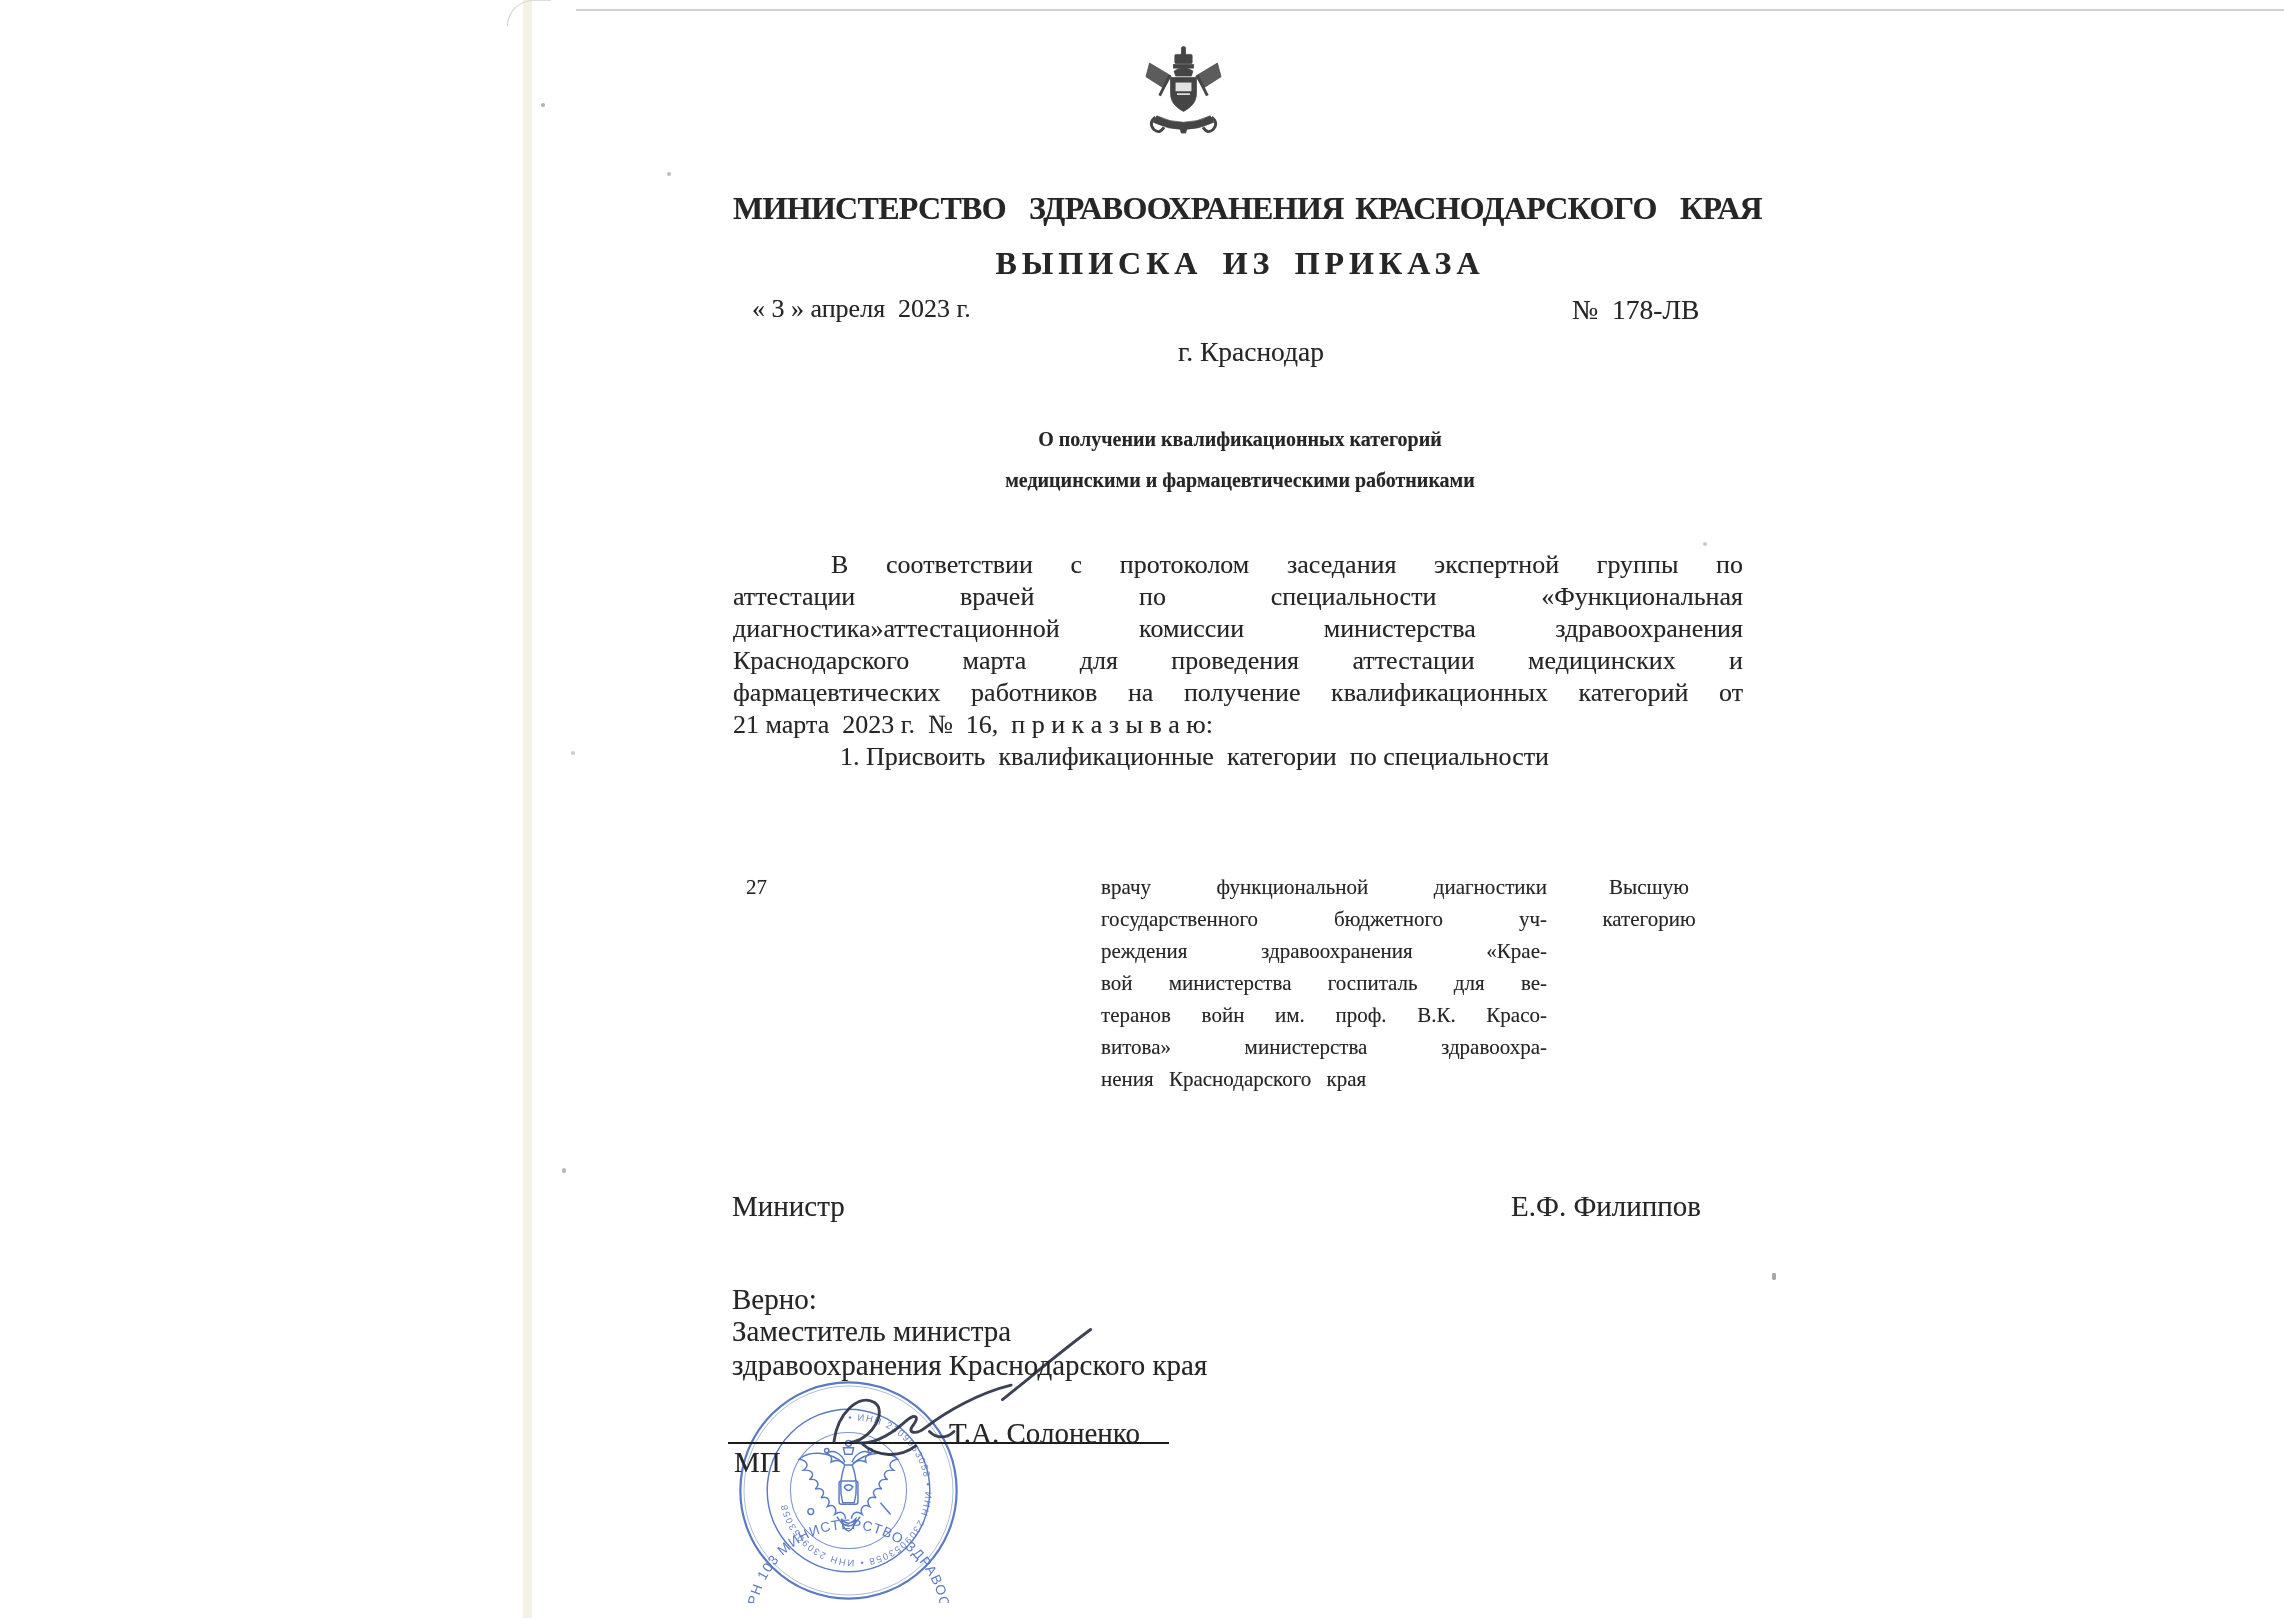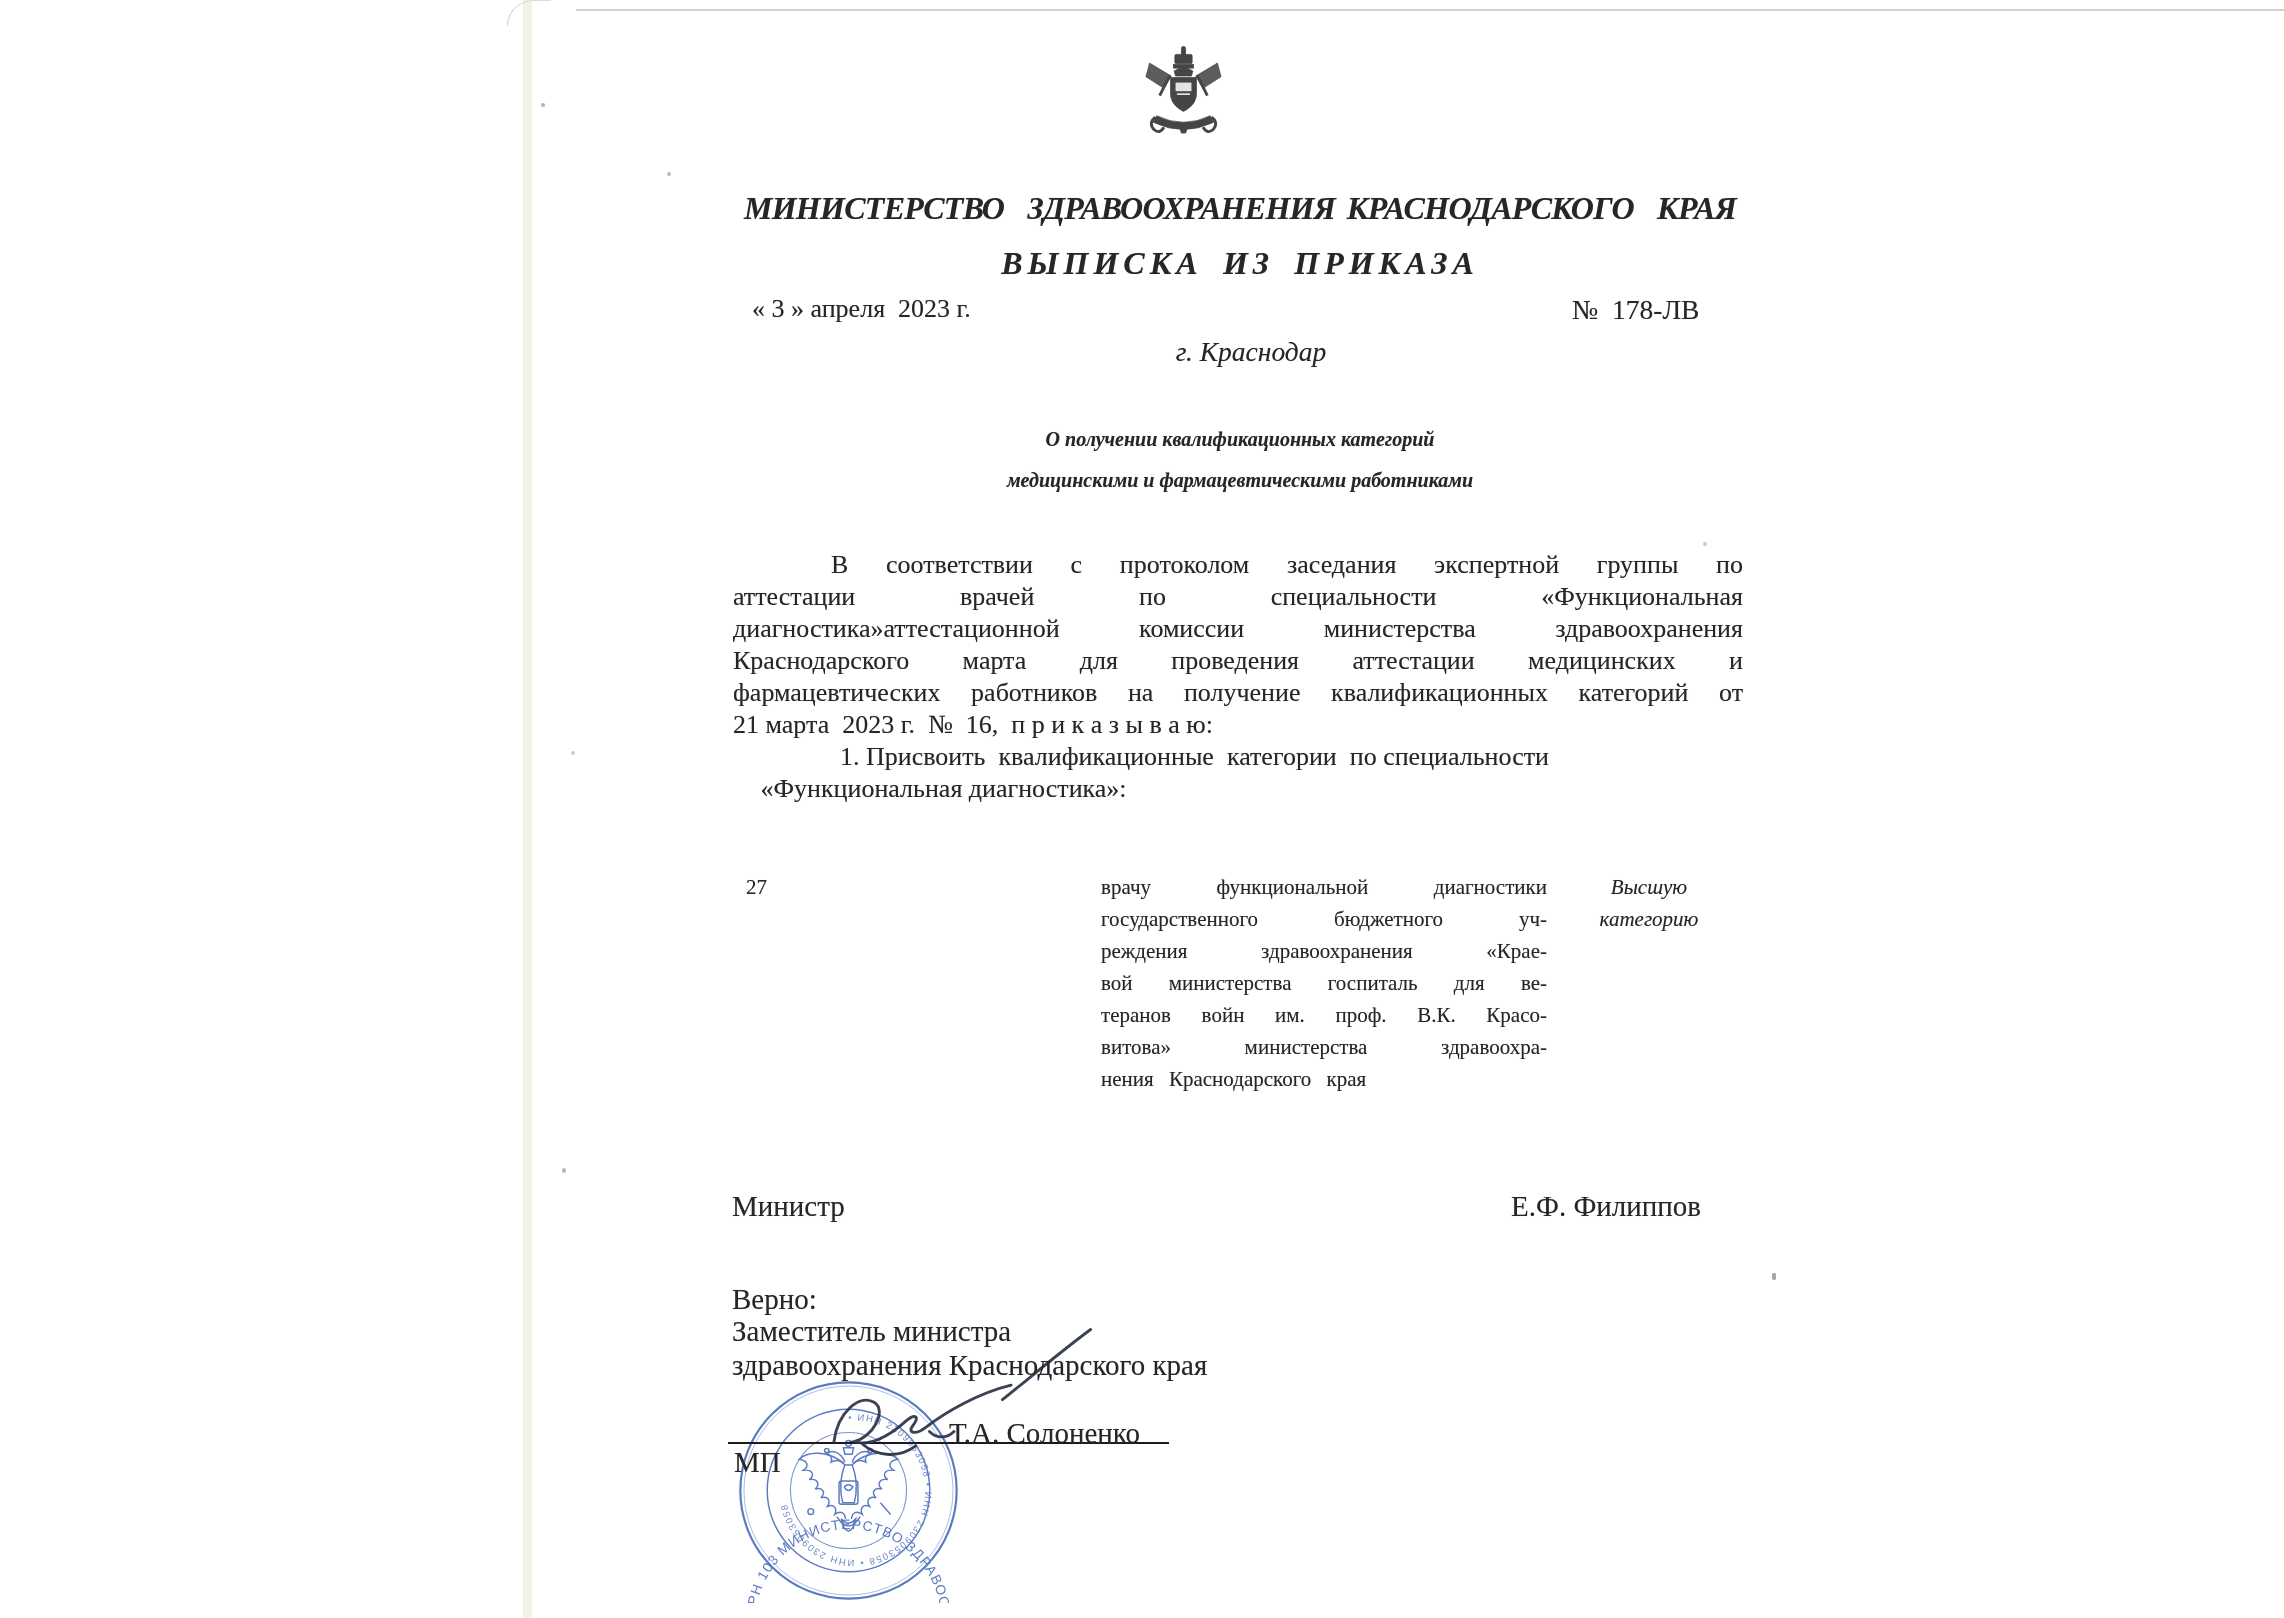--- a/index.html
+++ b/index.html
@@ -2,21 +2,21 @@
 <html style="font-size:11.6px"><head>
 <meta charset="utf-8">
 <style>
   html,body{margin:0;padding:0;background:#ffffff;}
   .screen{
     position:relative;width:2284px;height:1618px;background:#ffffff;overflow:hidden;
     font-family:"Liberation Serif","DejaVu Serif",serif;color:#262626;
   }
   .doc-text{position:absolute;text-shadow:0 0 0.7px rgba(45,45,45,.38);}
   .pre{white-space:pre;}
-  .center{text-align:center;font-style:italic;}
+  .center{text-align:center;}
   .bold{font-weight:bold;}
   .just{text-align:justify;text-align-last:justify;}
   .line{height:32px;line-height:32px;font-size:26px;}
   .body-block{position:absolute;left:733px;top:549px;width:1010px;}
   .l-indent1{text-indent:98px;}
   .l-indent2{text-indent:107px;}
   .l-indent3{text-indent:27.5px;}
   .tbl-line{height:32px;line-height:32px;font-size:21px;}
   .scan-topline{position:absolute;left:576px;top:9.4px;width:1708px;height:1.4px;background:#c6c6c6;opacity:.8;}
   .scan-leftshadow{position:absolute;left:523px;top:0;width:8.7px;height:1618px;background:#f2eee2;opacity:.85;}
@@ -81,21 +81,20 @@
   </div>
 
   <div class="body-block doc-text">
     <div class="line just l-indent1">В соответствии с протоколом заседания экспертной группы по</div>
     <div class="line just">аттестации врачей по специальности «Функциональная</div>
     <div class="line just">диагностика»аттестационной комиссии министерства здравоохранения</div>
     <div class="line just">Краснодарского марта для проведения аттестации медицинских и</div>
     <div class="line just">фармацевтических работников на получение квалификационных категорий от</div>
     <div class="line pre">21 марта  2023 г.  №  16,  п р и к а з ы в а ю:</div>
     <div class="line pre l-indent2">1. Присвоить  квалификационные  категории  по специальности</div>
-    <div class="line pre l-indent3">«Функциональная диагностика»:</div>
   </div>
 
   <div class="doc-text tbl-line" style="left:746px;top:871px;">27</div>
 
 
   <div class="doc-text" style="left:1101px;top:871px;width:446px;">
     <div class="tbl-line just">врачу функциональной диагностики</div>
     <div class="tbl-line just">государственного бюджетного уч-</div>
     <div class="tbl-line just">реждения здравоохранения «Крае-</div>
     <div class="tbl-line just">вой министерства госпиталь для ве-</div>

